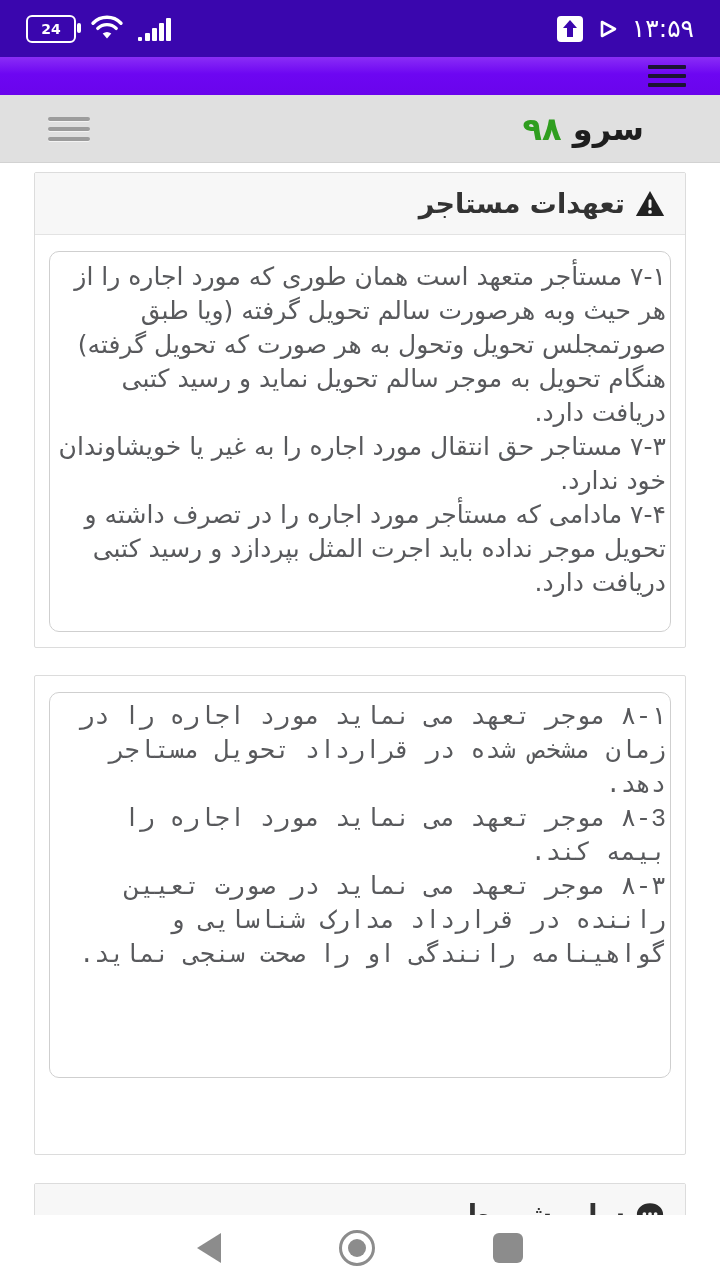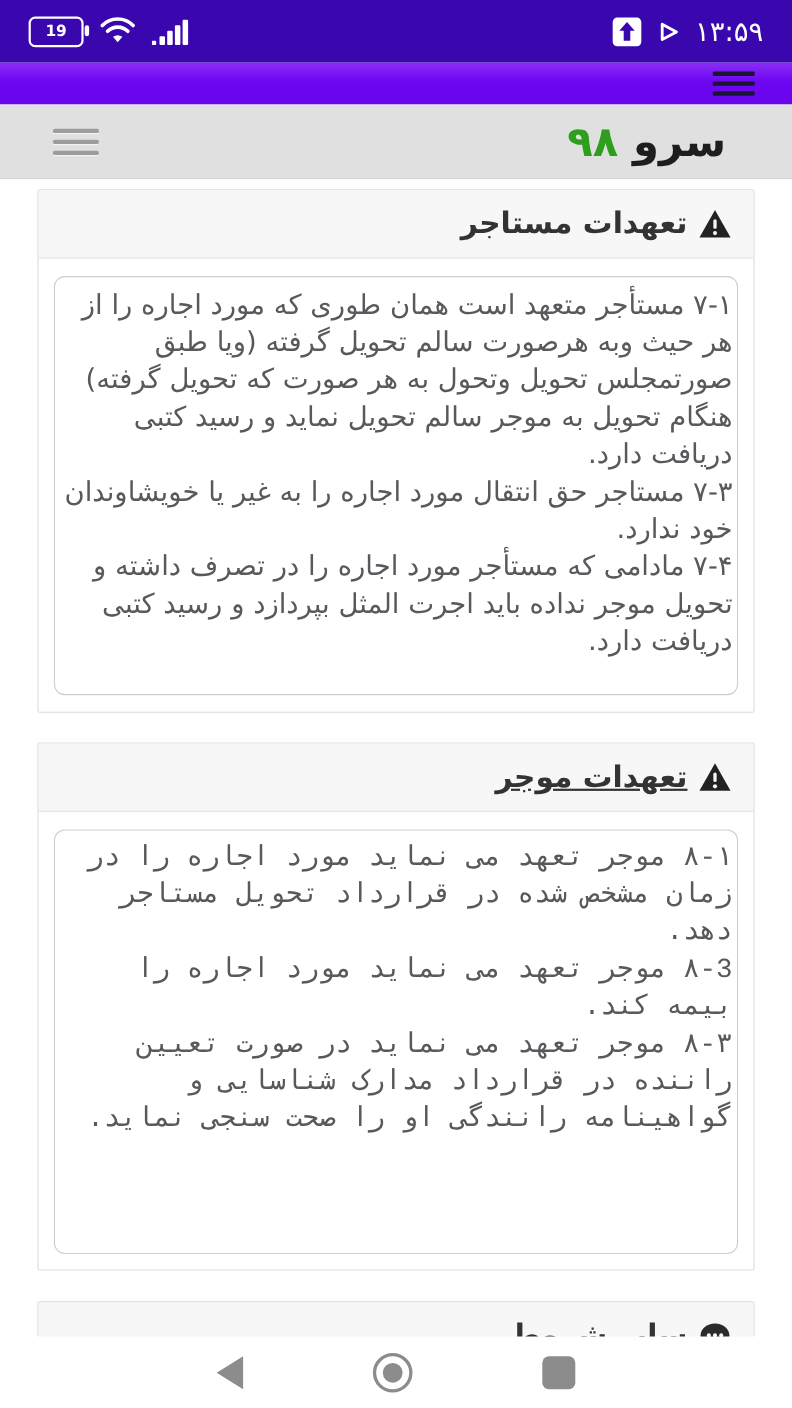--- a/index.html
+++ b/index.html
@@ -30,21 +30,21 @@
   .burger-dark span{display:block;width:38px;height:4px;background:#1c1433;border-radius:1px;}
 
   
   .site-header{
     height:68px;background:#e0e0e0;display:flex;align-items:center;
     justify-content:space-between;padding:0 48px 0 48px;box-sizing:border-box;
     border-bottom:1px solid #d2d2d2;
   }
   .burger-gray{display:flex;flex-direction:column;gap:6px;cursor:pointer;}
   .burger-gray span{display:block;width:42px;height:4px;background:#9c9c9c;border-radius:2px;box-shadow:0 1px 0 #f3f3f3;}
-  .logo{font-size:38px;font-weight:bold;direction:rtl;margin-right:12px;}
+  .logo{font-size:32px;font-weight:bold;direction:rtl;margin-right:28px;}
   .logo .logo-name{color:#1e1e1e;}
   .logo .logo-num{color:#2f9e1f;}
 
   
   .content{position:absolute;top:163px;left:0;right:0;bottom:0;background:#fff;}
   .card{
     position:absolute;left:34px;width:652px;background:#fff;
     border:1px solid #dcdcdc;border-radius:2px;box-sizing:border-box;overflow:hidden;
   }
   .card-header{
@@ -82,21 +82,21 @@
   .nav-recents{width:30px;height:30px;background:#8c8c8c;border-radius:6px;cursor:pointer;}
 </style>
 </head>
 <body>
 
 <div class="phone">
 
   <div class="statusbar">
     <div class="sb-left">
       <span class="battery">
-        <span class="pct">19</span>
+        <span class="pct">24</span>
         <span class="tip"></span>
       </span>
       <svg width="34" height="28" viewBox="0 0 34 28">
         <path d="M17 23.5 L12.7 18.5 A7.5 7.5 0 0 1 21.3 18.5 Z" fill="#fff"></path>
         <path d="M7.8 13.4 A13 13 0 0 1 26.2 13.4" stroke="#fff" stroke-width="3.4" fill="none" stroke-linecap="round"></path>
         <path d="M3 8.2 A19.5 19.5 0 0 1 31 8.2" stroke="#fff" stroke-width="3.4" fill="none" stroke-linecap="round"></path>
       </svg>
       <svg width="36" height="26" viewBox="0 0 36 26">
         <rect x="0" y="21" width="4" height="4" fill="#fff" rx="1"></rect>
         <rect x="7" y="17" width="5" height="8" fill="#fff" rx="1"></rect>
@@ -152,28 +152,20 @@
       <div class="card-body">
         <div class="textbox">
             <div class="clause">۷-۱ مستأجر متعهد است همان طوری که مورد اجاره را از هر حیث وبه هرصورت سالم تحویل گرفته (ویا طبق صورتمجلس تحویل وتحول به هر صورت که تحویل گرفته) هنگام تحویل به موجر سالم تحویل نماید و رسید کتبی دریافت دارد.</div>
             <div class="clause">۷-۳ مستاجر حق انتقال مورد اجاره را به غیر یا خویشاوندان خود ندارد.</div>
             <div class="clause">۷-۴ مادامی که مستأجر  مورد اجاره را در تصرف داشته و تحویل موجر نداده باید اجرت المثل بپردازد و رسید کتبی دریافت دارد.</div>
           </div>
       </div>
     </div>
 
     <div class="card" id="card-2">
-      <div class="card-header">
-        <svg class="hdr-icon" viewBox="0 0 24 24">
-          <path d="M12 1.5 L23.3 21.5 H0.7 Z" fill="#222"></path>
-          <rect x="10.8" y="8.2" width="2.4" height="7" rx="1.2" fill="#f7f7f7"></rect>
-          <circle cx="12" cy="18.3" r="1.5" fill="#f7f7f7"></circle>
-        </svg>
-        <span class="card-title u">تعهدات موجر</span>
-      </div>
       <div class="card-body">
         <div class="textbox">
             <div class="clause">۸-۱ موجر تعهد می نماید مورد اجاره را در زمان مشخص شده در قرارداد تحویل مستاجر دهد.</div>
             <div class="clause">۸-3 موجر تعهد می نماید مورد اجاره را بیمه کند.</div>
             <div class="clause">۸-۳ موجر تعهد می نماید در صورت تعیین راننده در قرارداد مدارک شناسایی و گواهینامه رانندگی او را صحت سنجی نماید.</div>
           </div>
       </div>
     </div>
 
     <div class="card" id="card-3">

